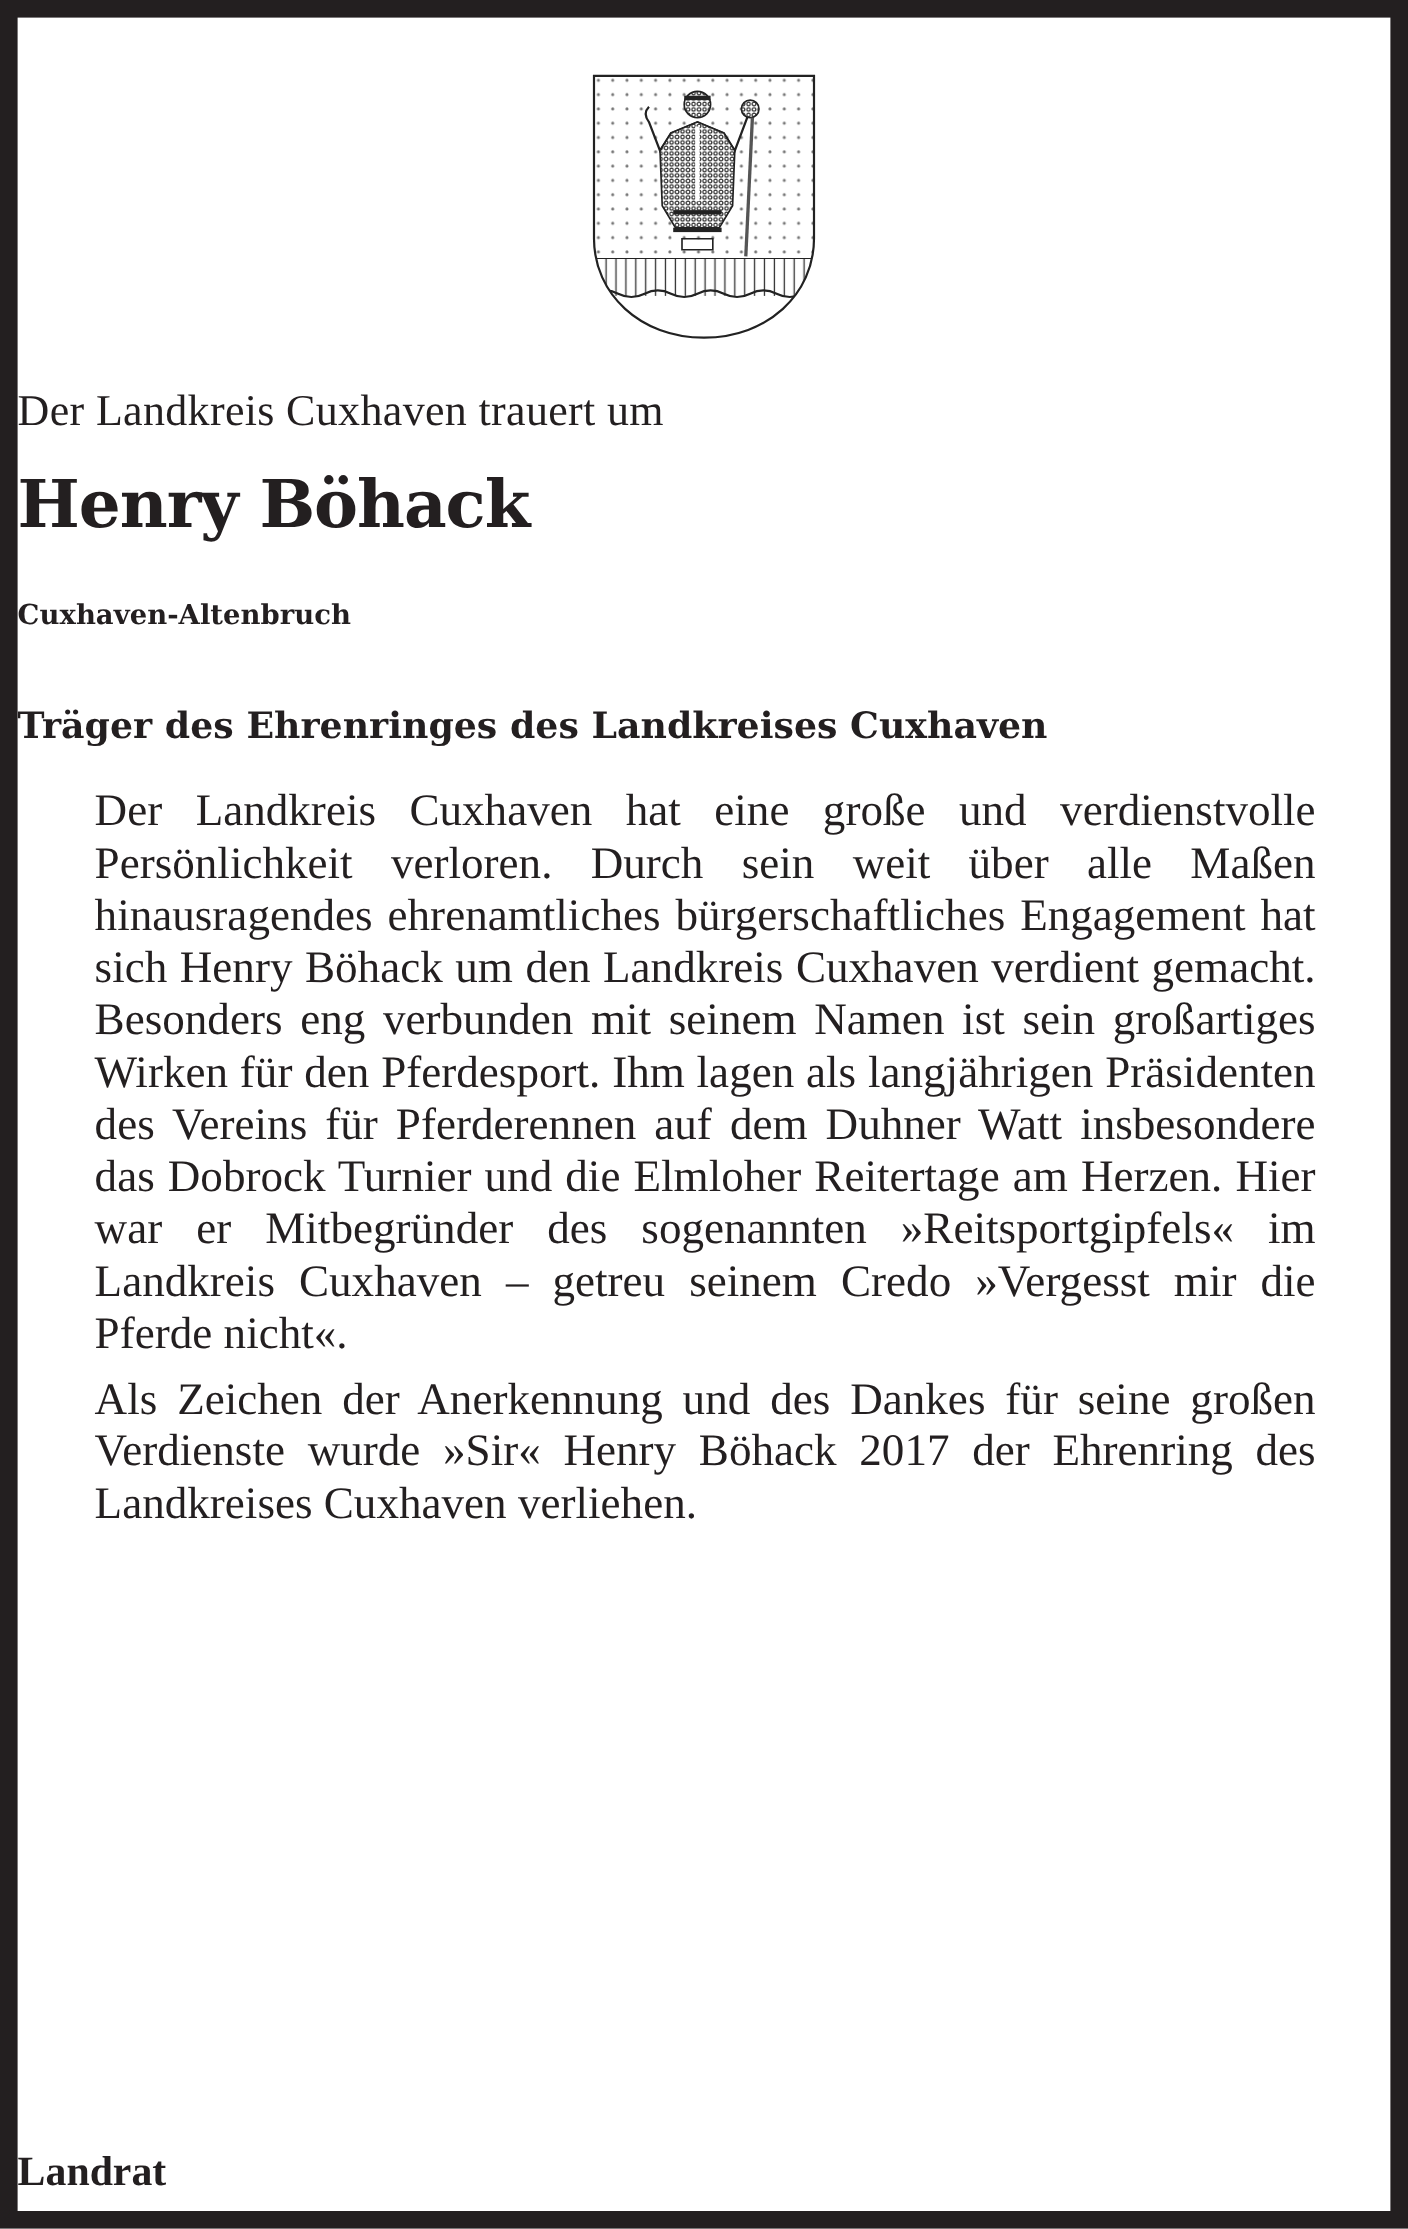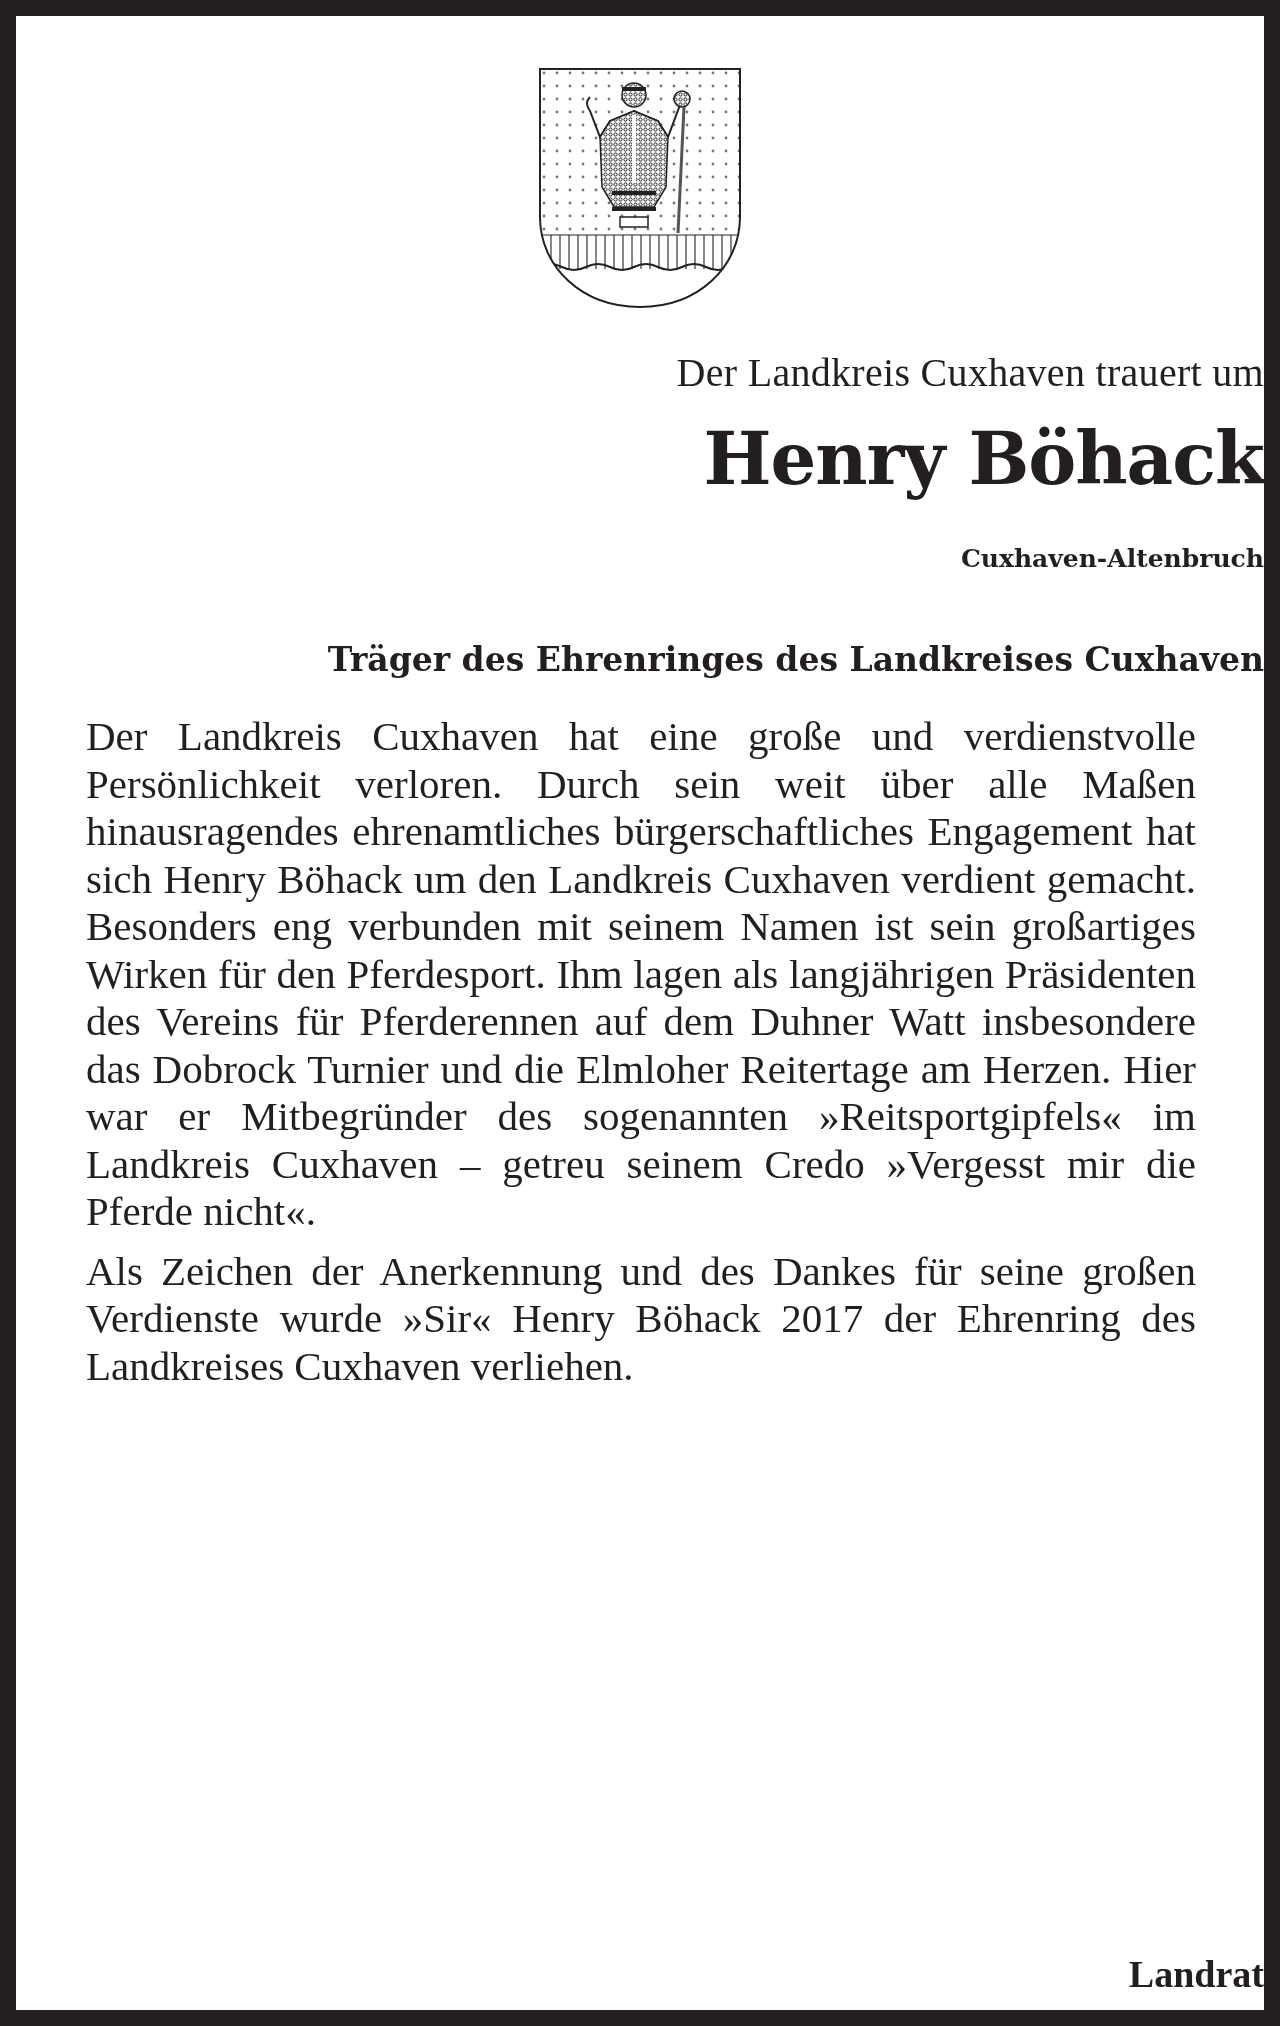--- a/index.html
+++ b/index.html
@@ -15,32 +15,32 @@
     position: absolute;
     left: 16px; top: 16px;
     width: 1248px; height: 1994px;
     background: #ffffff;
   }
   .shield {
     position: absolute;
     left: 522px; top: 51px;
     width: 204px; height: 242px;
   }
-  .center { position: absolute; left: 0; width: 1248px; text-align: right; }
+  .center { position: absolute; left: 0; width: 1248px; text-align: left; }
   .intro {
     top: 333px;
     font-family: "Liberation Serif", serif;
     font-size: 40px; line-height: 48px;
     letter-spacing: 0.3px;
   }
   .name {
     top: 388px;
     font-family: "DejaVu Serif", serif;
     font-weight: bold;
-    font-size: 72px; line-height: 110px;
+    font-size: 60px; line-height: 110px;
     letter-spacing: -1px;
   }
   .place {
     top: 521px;
     font-family: "DejaVu Serif", serif;
     font-weight: bold;
     font-size: 25px; line-height: 44px;
   }
   .honor {
     top: 622px;

